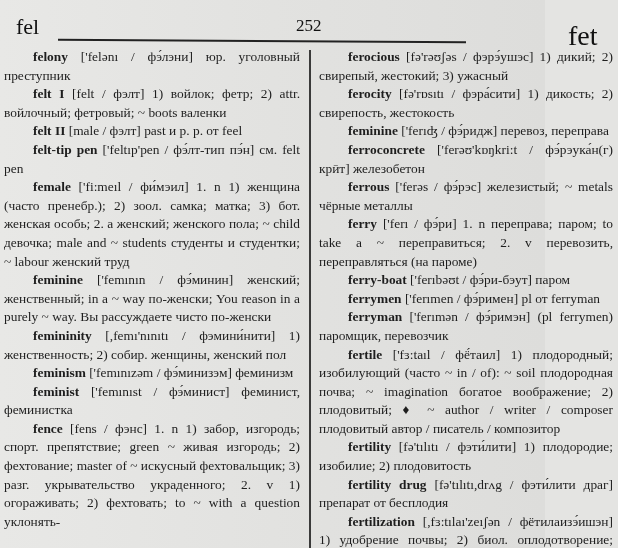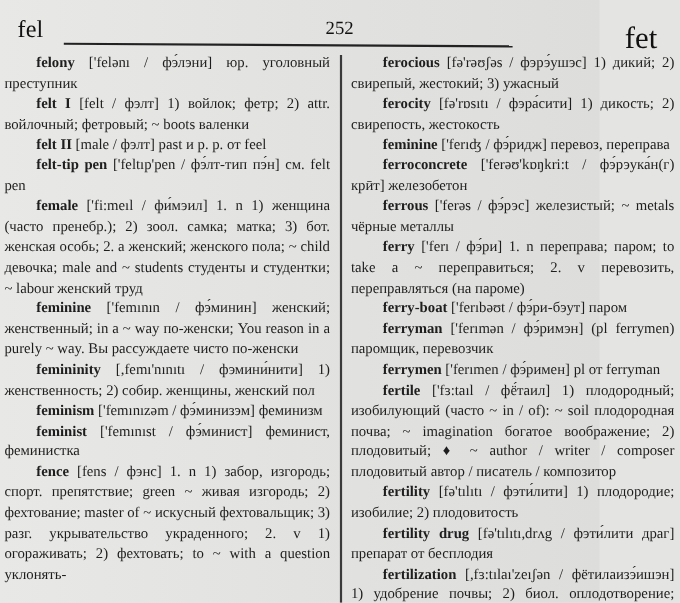--- a/index.html
+++ b/index.html
@@ -64,20 +64,20 @@
   <div class="col-divider"></div>
 
   <div class="col right">
     <p class="entry"><span class="hw">ferocious</span><span> [fə'rəʊʃəs / фэрэ́ушэс] 1) дикий; 2) свирепый, жестокий; 3) ужасный</span></p>
     <p class="entry"><span class="hw">ferocity</span><span> [fə'rɒsıtı / фэра́сити] 1) дикость; 2) свирепость, жестокость</span></p>
     <p class="entry"><span class="hw">feminine</span><span> ['ferıʤ / фэ́ридж] перевоз, переправа</span></p>
     <p class="entry"><span class="hw">ferroconcrete</span><span> ['ferəʊ'kɒŋkri:t / фэ́рэука́н(г) крӣт] железобетон</span></p>
     <p class="entry"><span class="hw">ferrous</span><span> ['ferəs / фэ́рэс] железистый; ~ metals чёрные металлы</span></p>
     <p class="entry"><span class="hw">ferry</span><span> ['ferı / фэ́ри] 1. n переправа; паром; to take a ~ переправиться; 2. v перевозить, переправляться (на пароме)</span></p>
     <p class="entry"><span class="hw">ferry-boat</span><span> ['ferıbəʊt / фэ́ри-бэут] паром</span></p>
+    <p class="entry"><span class="hw">ferrymen</span><span> ['ferımen / фэ́римен] pl от ferryman</span></p>
     <p class="entry"><span class="hw">ferryman</span><span> ['ferımən / фэ́римэн] (pl ferrymen) паромщик, перевозчик</span></p>
-    <p class="entry"><span class="hw">ferrymen</span><span> ['ferımen / фэ́римен] pl от ferryman</span></p>
     <p class="entry"><span class="hw">fertile</span><span> ['fɜ:taıl / фё́таил] 1) плодородный; изобилующий (часто ~ in / of): ~ soil плодородная почва; ~ imagination богатое воображение; 2) плодовитый; ♦ ~ author / writer / composer плодовитый автор / писатель / композитор</span></p>
     <p class="entry"><span class="hw">fertility</span><span> [fə'tılıtı / фэти́лити] 1) плодородие; изобилие; 2) плодовитость</span></p>
     <p class="entry"><span class="hw">fertility drug</span><span> [fə'tılıtı,drʌg / фэти́лити драг] препарат от бесплодия</span></p>
     <p class="entry"><span class="hw">fertilization</span><span> [,fɜ:tılaı'zeıʃən / фётилаизэ́ишэн] 1) удобрение почвы; 2) биол. оплодотворение; опыление</span></p>
   </div>
 </div>
 
 </body></html>

